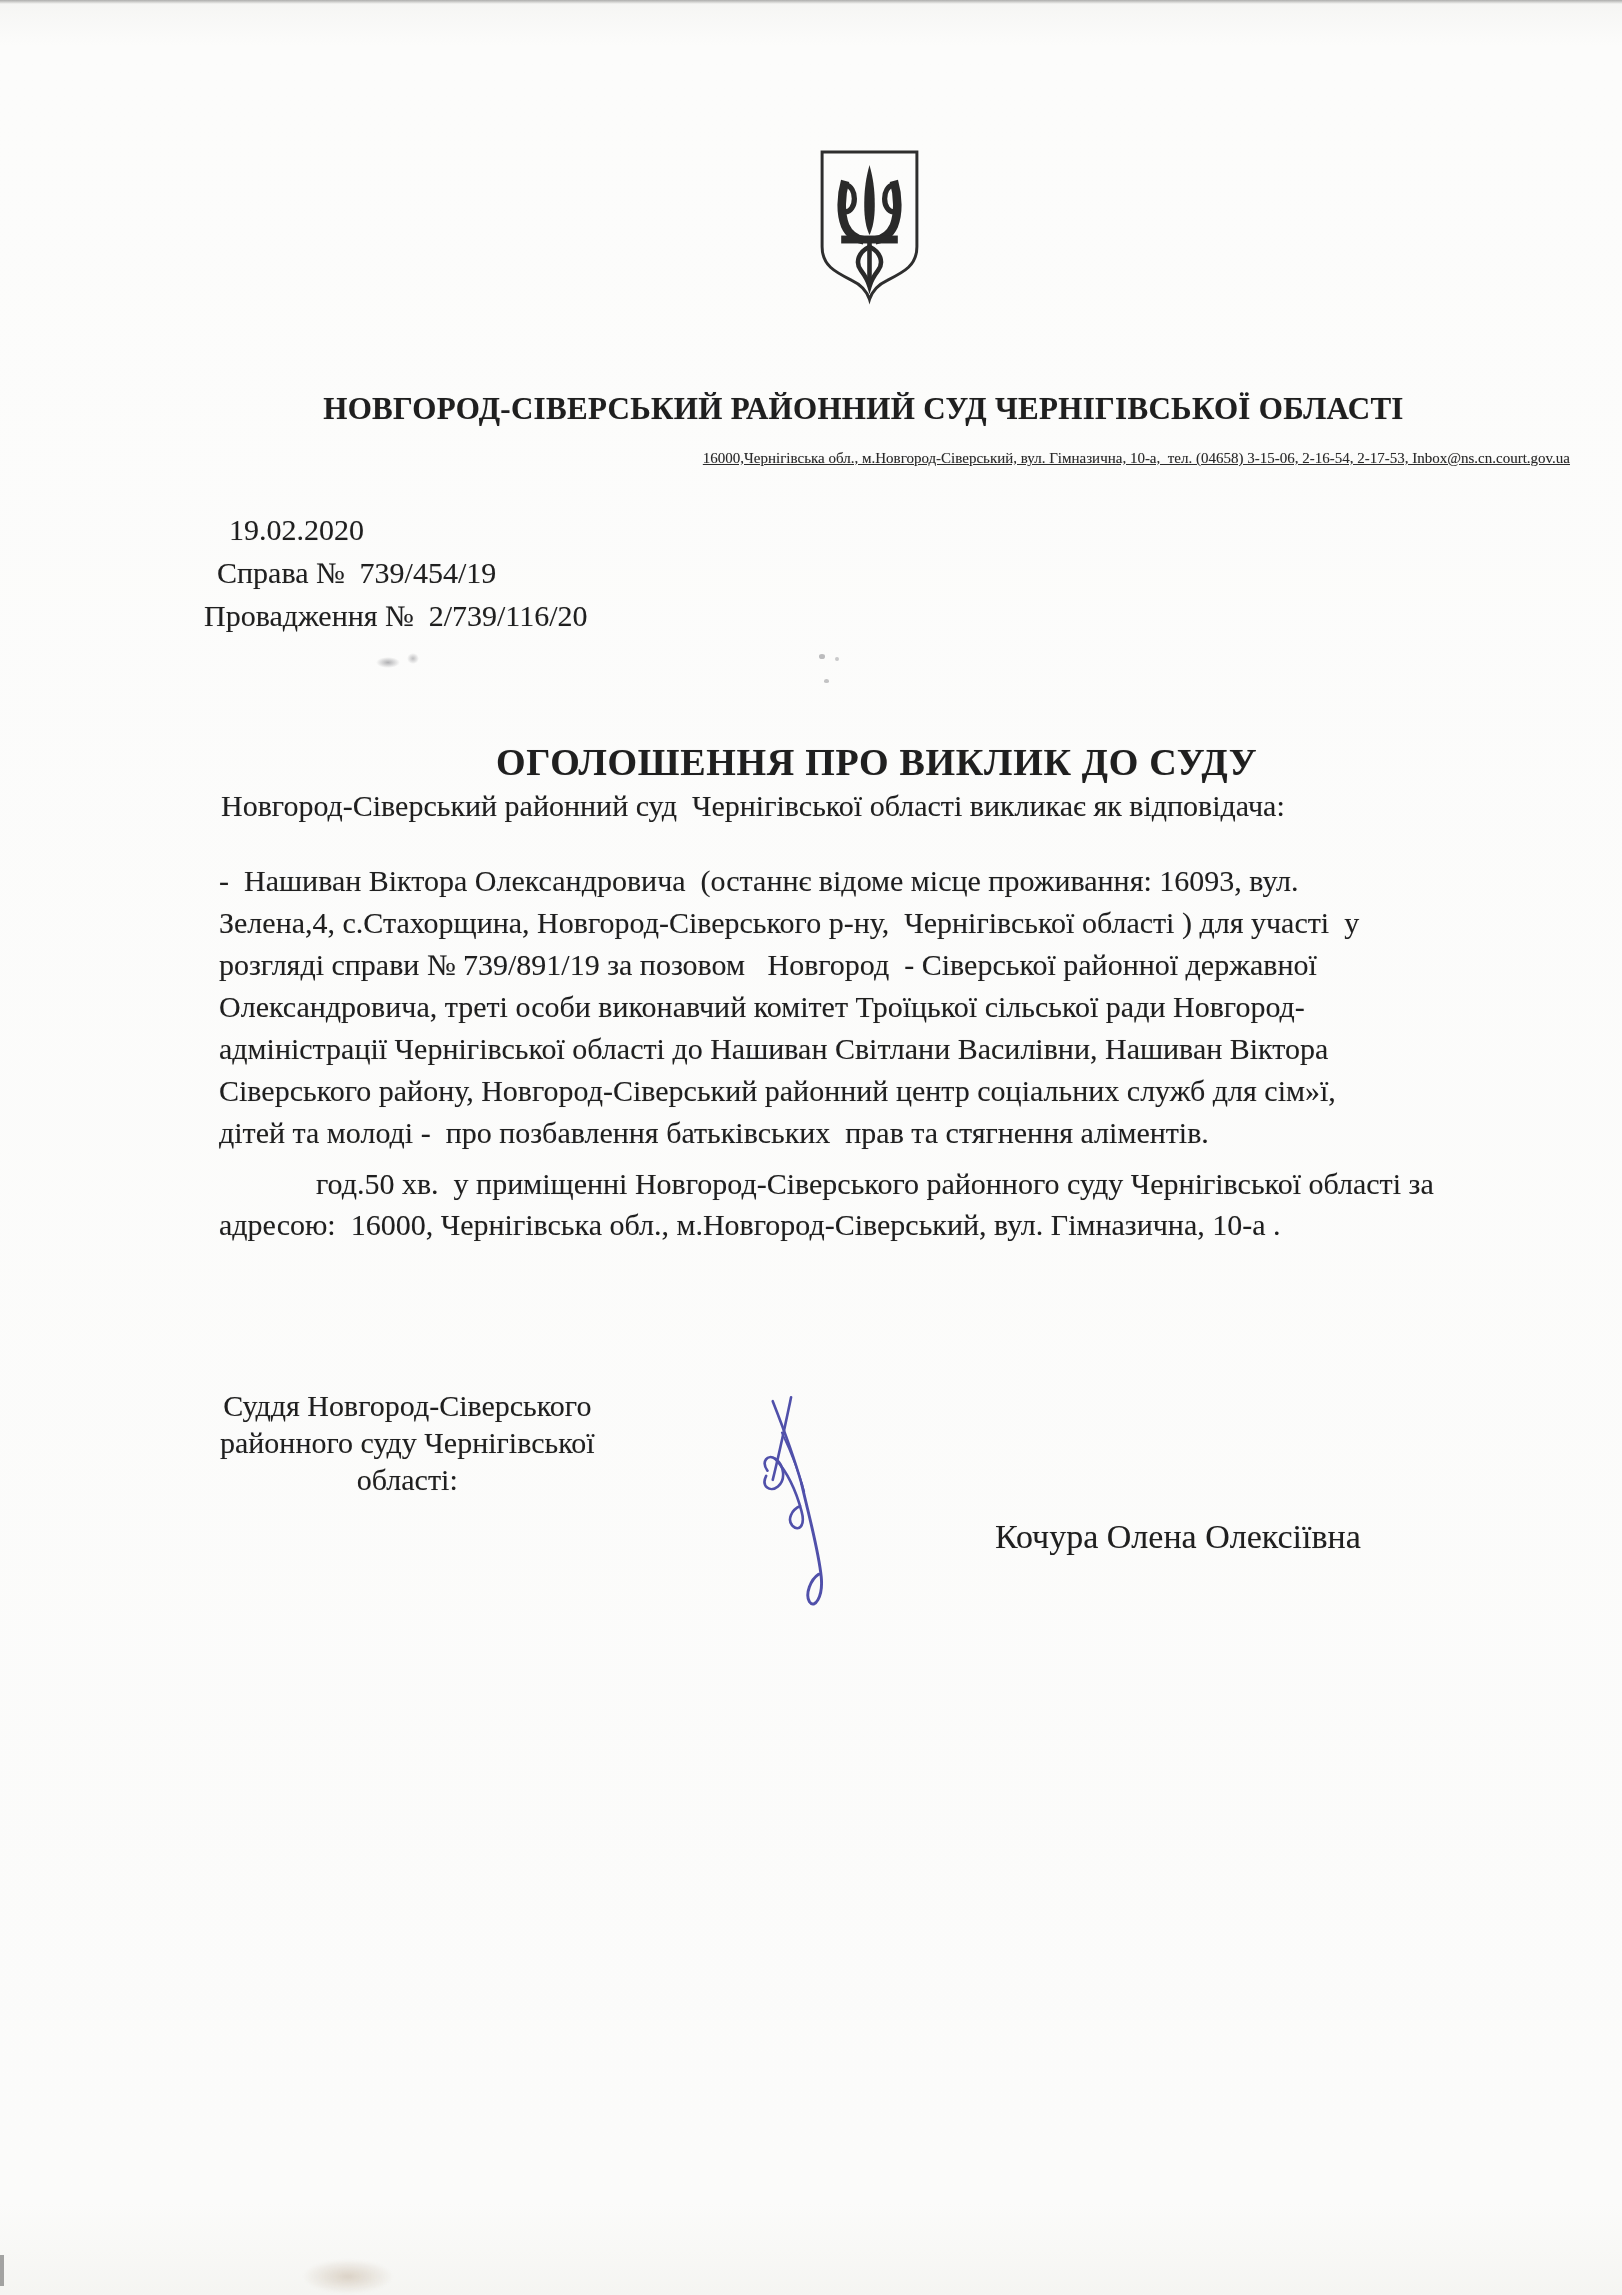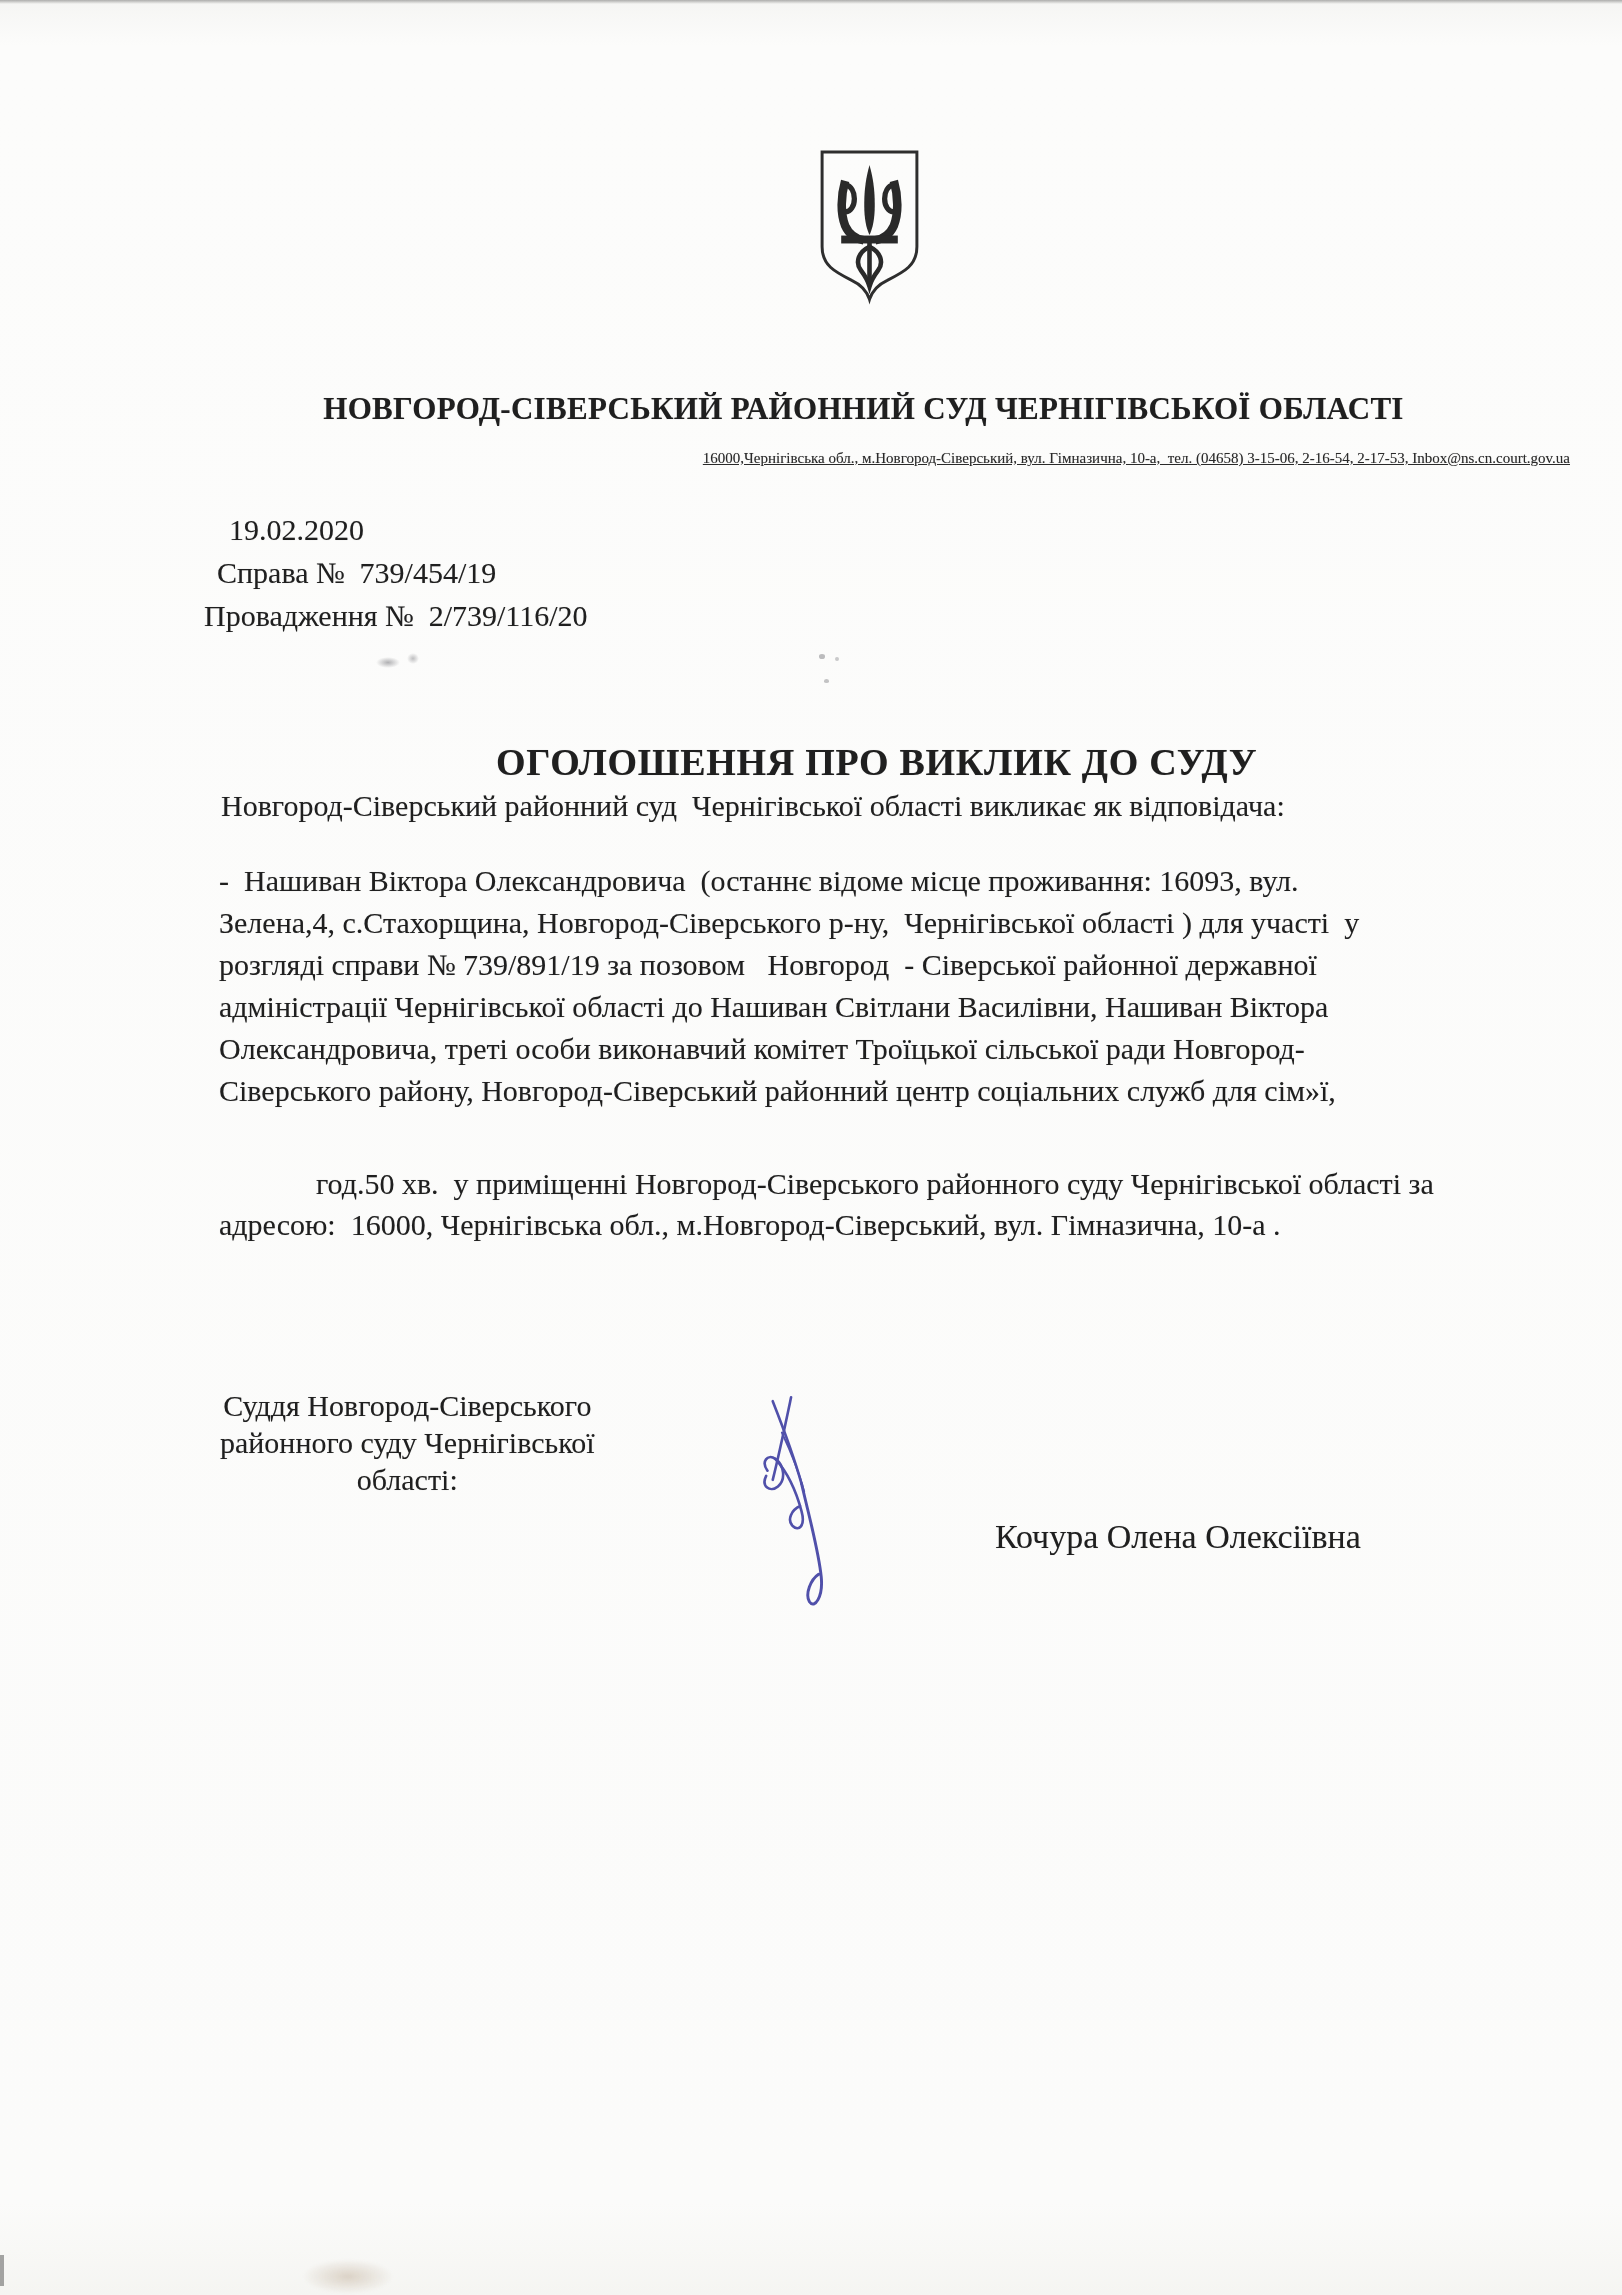--- a/index.html
+++ b/index.html
@@ -107,23 +107,24 @@
   <div class="artifact dot-2"></div>
   <div class="artifact dot-3"></div>
 
   <div class="doc-title txt">ОГОЛОШЕННЯ ПРО ВИКЛИК ДО СУДУ</div>
   <div class="intro txt">Новгород-Сіверський районний суд  Чернігівської області викликає як відповідача:</div>
 
   <div class="para para-1 txt">
     <div class="line">-  Нашиван Віктора Олександровича  (останнє відоме місце проживання: 16093, вул.</div>
     <div class="line">Зелена,4, с.Стахорщина, Новгород-Сіверського р-ну,  Чернігівської області ) для участі  у</div>
     <div class="line">розгляді справи № 739/891/19 за позовом   Новгород  - Сіверської районної державної</div>
+    <div class="line">Олександровича, треті особи виконавчий комітет Троїцької сільської ради Новгород-</div>
     <div class="line">адміністрації Чернігівської області до Нашиван Світлани Василівни, Нашиван Віктора</div>
-    <div class="line">Олександровича, треті особи виконавчий комітет Троїцької сільської ради Новгород-</div>
     <div class="line">Сіверського району, Новгород-Сіверський районний центр соціальних служб для сім»ї,</div>
+    <div class="line">дітей та молоді -  про позбавлення батьківських  прав та стягнення аліментів.</div>
   </div>
 
   <div class="para para-2 txt">
     <div class="line">год.50 хв.  у приміщенні Новгород-Сіверського районного суду Чернігівської області за</div>
     <div class="line">адресою:  16000, Чернігівська обл., м.Новгород-Сіверський, вул. Гімназична, 10-а .</div>
   </div>
 
   <div class="judge-title txt">
     <div class="line">Суддя Новгород-Сіверського</div>
     <div class="line">районного суду Чернігівської</div>

